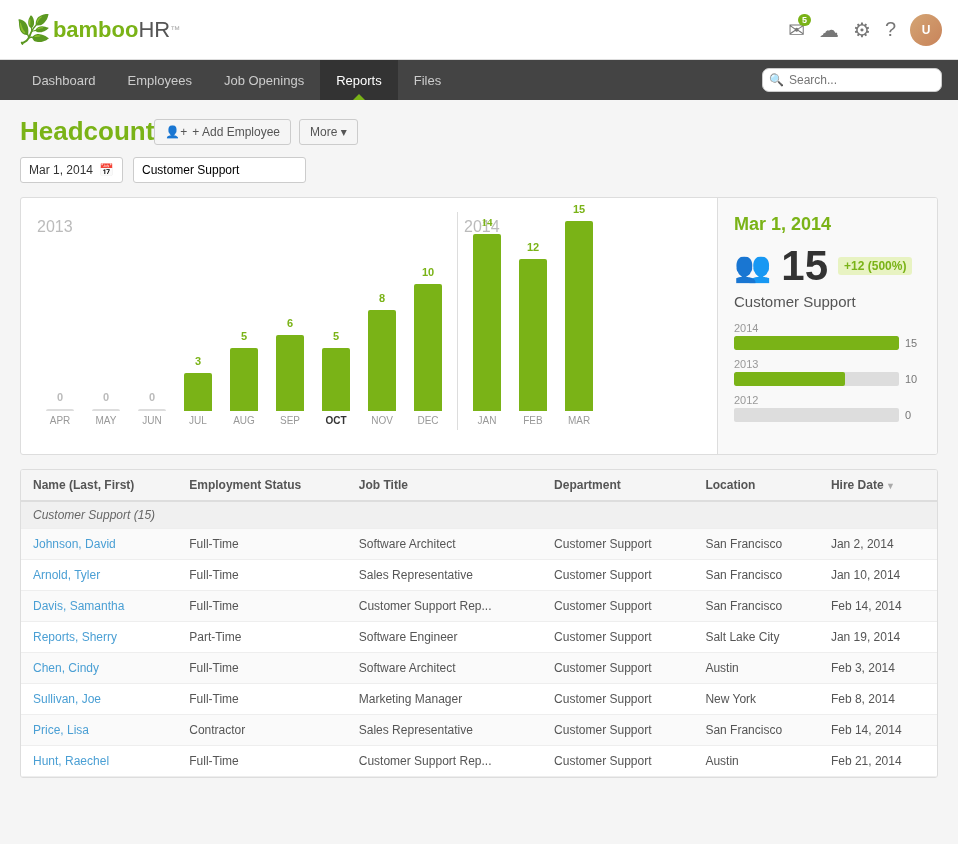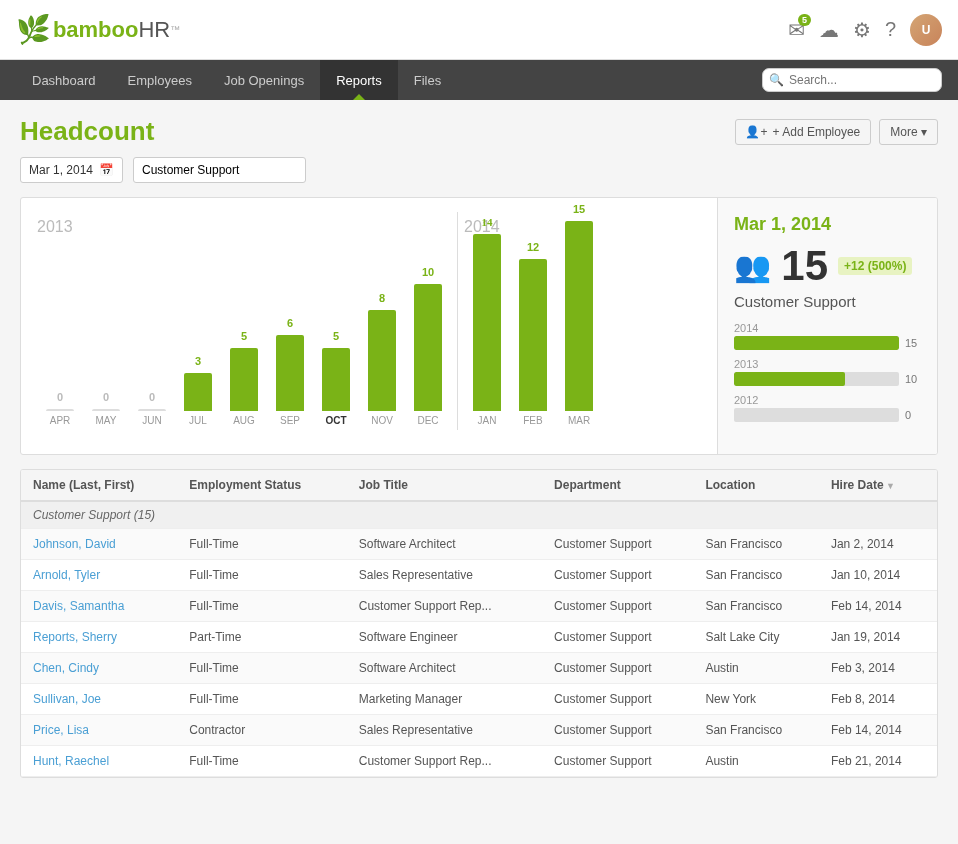--- a/index.html
+++ b/index.html
@@ -118,23 +118,21 @@
     .page-content {
       padding: 16px 20px;
       background: #f5f5f5;
       min-height: calc(100vh - 100px);
     }
 
     
     .page-header {
       display: flex;
       align-items: center;
-      justify-content: space-between;
       margin-bottom: 10px;
-      gap: 42px;
     }
     .page-title {
       color: #7ab317;
       font-size: 26px;
       font-weight: bold;
     }
     .header-actions {
       display: flex;
       gap: 8px;
     }

